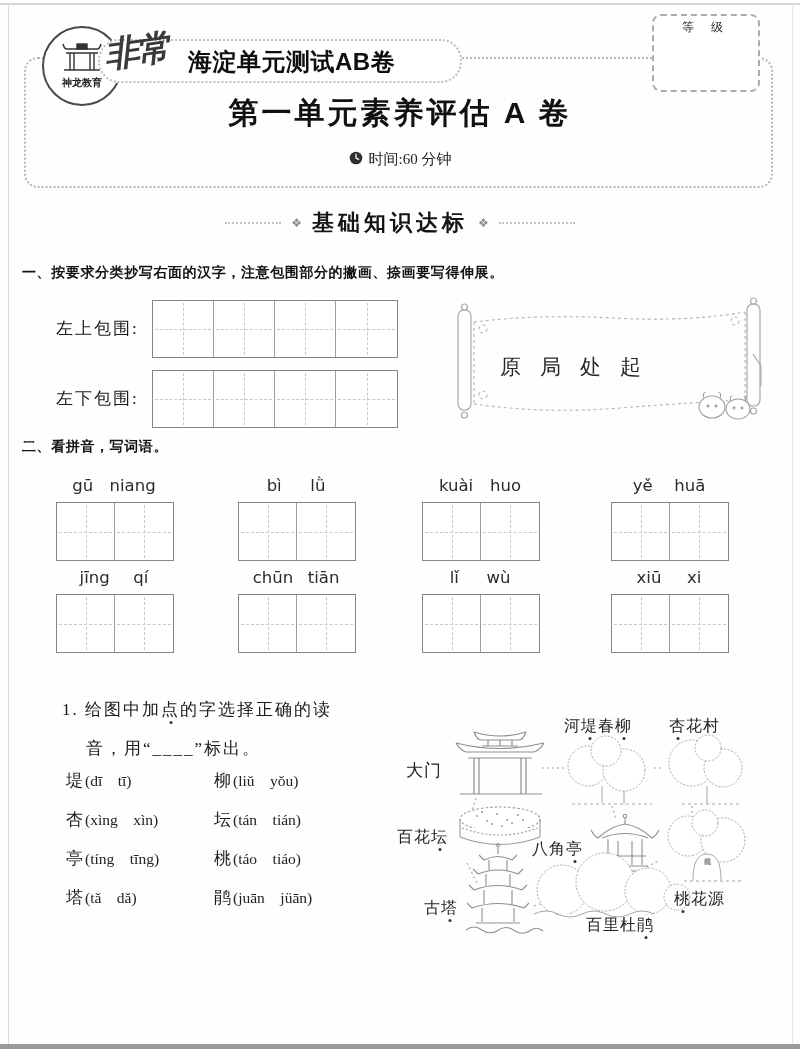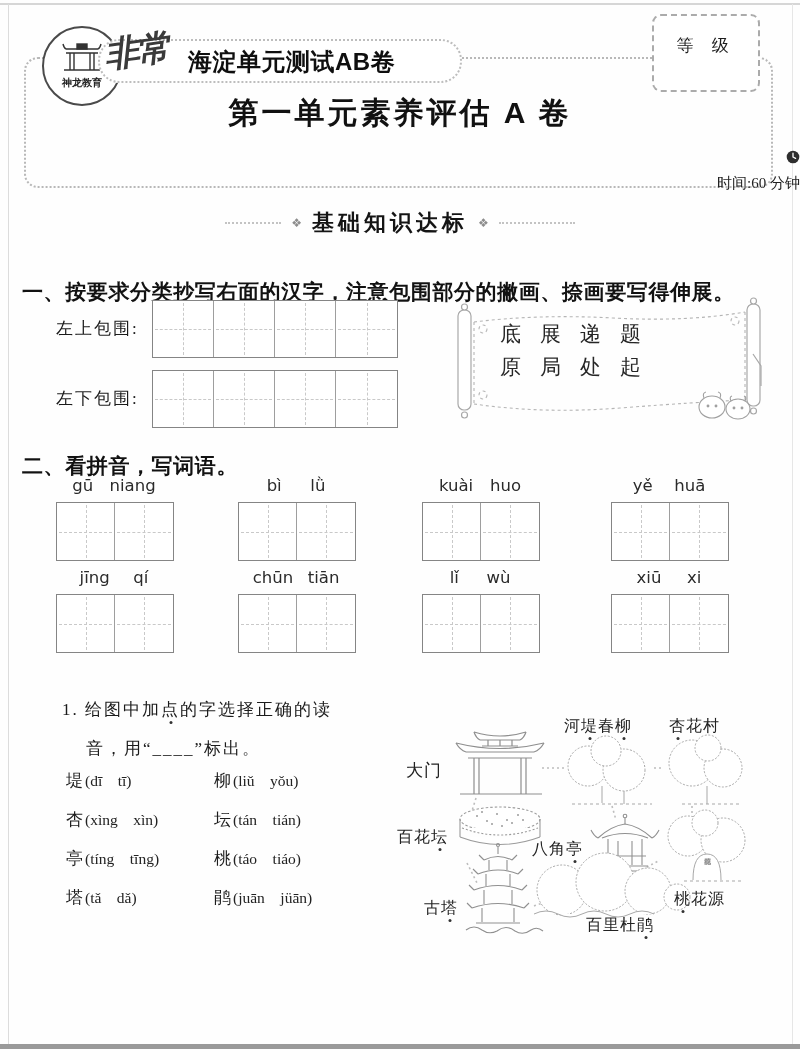--- a/index.html
+++ b/index.html
@@ -18,32 +18,32 @@
   .hdr-box{position:absolute;left:24px;top:57px;width:745px;height:127px;border:2px dotted #b8b8b8;border-radius:14px;}
   .logo-circle{position:absolute;left:42px;top:26px;width:76px;height:76px;border:2px solid #4a4a4a;border-radius:50%;
                background:#fff;display:flex;flex-direction:column;align-items:center;justify-content:center;}
   .logo-name{font-size:10px;font-weight:700;color:#222;margin-top:1px;letter-spacing:0;}
   .brand-pill{position:absolute;left:98px;top:39px;width:360px;height:40px;border:2px dotted #bdbdbd;border-radius:21px;background:#fff;}
   .brand-script{position:absolute;left:104px;top:28px;font-size:35px;font-weight:700;font-style:italic;
                 font-family:"Liberation Serif",serif;color:#3a3a3a;transform:rotate(-8deg);letter-spacing:-3px;z-index:3;}
   .brand-series{position:absolute;left:188px;top:46px;font-size:24px;letter-spacing:0.5px;color:#0f0f0f;z-index:3;}
   .grade-box{position:absolute;left:652px;top:14px;width:104px;height:74px;border:2px dashed #ababab;border-radius:9px;background:#fff;
              text-align:center;z-index:3;}
-  .grade-label{font-size:17px;letter-spacing:7px;margin-top:18px;display:inline-block;text-align:right;}
+  .grade-label{font-size:12px;letter-spacing:7px;margin-top:3px;display:inline-block;text-align:right;}
   .paper-title{position:absolute;left:0;top:93px;width:100%;text-align:center;font-size:30px;letter-spacing:3px;color:#111;}
-  .time-row{position:absolute;left:0;top:150px;width:100%;display:flex;justify-content:center;align-items:flex-end;gap:6px;
-            font-size:15px;color:#222;flex-direction:column;}
+  .time-row{position:absolute;left:0;top:150px;width:100%;display:flex;justify-content:center;align-items:center;gap:6px;
+            font-size:15px;color:#222;}
 
   
   .section-banner{position:absolute;left:0;top:208px;width:100%;display:flex;justify-content:center;align-items:center;gap:10px;}
   .dotline{border-top:2px dotted #c3c3c3;height:0;}
   .orn{font-size:12px;color:#8d8d8d;}
   .section-title{font-size:22px;letter-spacing:4px;color:#141414;}
 
-  .stem{position:absolute;font-size:21px;letter-spacing:0.6px;white-space:nowrap;color:#121212;margin-top:14px;}
+  .stem{position:absolute;font-size:14px;letter-spacing:0.6px;white-space:nowrap;color:#121212;}
   .kai-line{position:absolute;font-size:17px;letter-spacing:2px;white-space:nowrap;color:#1b1b1b;}
 
   
   .wgrid{position:absolute;display:flex;border:1.6px solid #858585;background:#fff;}
   .wcell{position:relative;width:61px;height:56px;border-right:1px solid #9e9e9e;box-sizing:border-box;}
   .wgrid.small .wcell{width:58px;height:57px;}
   .wcell:last-child{border-right:none;}
   .wcell::before{content:"";position:absolute;left:50%;top:2px;bottom:2px;border-left:1px dashed #c9c9c9;}
   .wcell::after{content:"";position:absolute;top:50%;left:2px;right:2px;border-top:1px dashed #c9c9c9;}
 
@@ -165,21 +165,20 @@
         <ellipse cx="264" cy="113" rx="13" ry="11"></ellipse>
         <ellipse cx="290" cy="115" rx="12" ry="10"></ellipse>
         <path d="M256 104 q-2 -5 2 -6 M272 104 q2 -5 -2 -6 M283 107 q-2 -4 1 -5 M297 107 q2 -4 -1 -5" fill="none"></path>
         <circle cx="260" cy="112" r="0.9" fill="#777"></circle>
         <circle cx="268" cy="112" r="0.9" fill="#777"></circle>
         <circle cx="286" cy="114" r="0.9" fill="#777"></circle>
         <circle cx="294" cy="114" r="0.9" fill="#777"></circle>
       </g>
     </svg>
   </div>
-  <div class="scroll-chars kai" style="left:500px;top:320px">底展递题</div>
   <div class="scroll-chars kai" style="left:500px;top:353px">原局处起</div>
 
   <div class="stem hei" style="left:22px;top:438px">二、看拼音，写词语。</div>
 
   <div class="pylabel" style="left:56px;top:476px">
     <span>gū</span>
       <span>niang</span>
   </div>
   <div class="pylabel" style="left:238px;top:476px">
     <span>bì</span>

